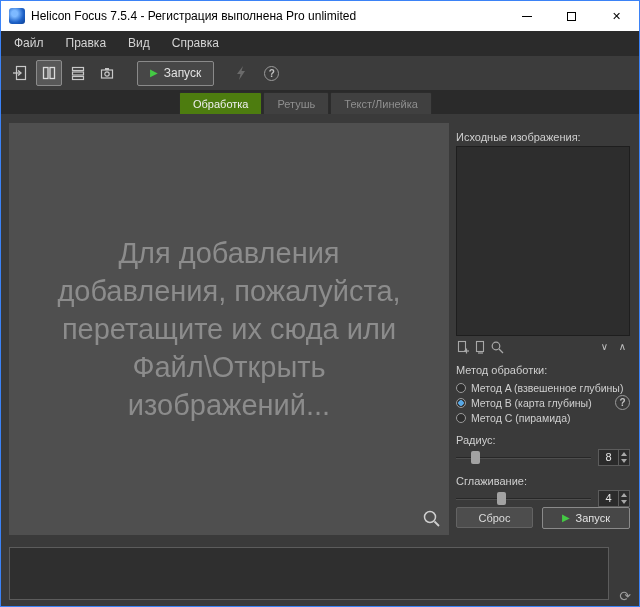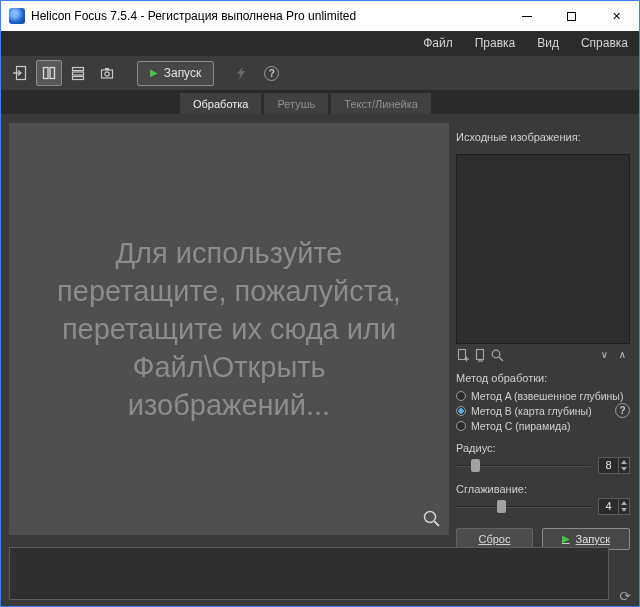--- a/index.html
+++ b/index.html
@@ -11,50 +11,50 @@
   .app-icon { width:16px; height:16px; margin:0 6px 0 8px; border-radius:3px;
               background:radial-gradient(circle at 35% 35%, #7db9ff 0 3px, #1e62c8 60%, #0b3f93); }
   .win-title { font-size:12px; color:#000; }
   .win-controls { margin-left:auto; display:flex; height:30px; }
   .win-btn { width:45px; height:30px; display:flex; align-items:center; justify-content:center; color:#000; }
   .glyph-min { width:10px; height:1px; background:#000; display:block; }
   .glyph-max { width:9px; height:9px; border:1px solid #000; display:block; }
   .glyph-close { font-size:11px; line-height:1; }
 
   
-  .menubar { position:absolute; top:30px; left:0; right:0; height:25px; background:#2b2b2b; display:flex; align-items:center; padding-left:2px;justify-content:flex-end; }
+  .menubar { position:absolute; top:30px; left:0; right:0; height:25px; background:#2b2b2b; display:flex; align-items:center; padding-left:2px; }
   .menu-item { padding:0 11px; font-size:12px; color:#d4d4d4; line-height:25px; }
 
   
   .toolbar { position:absolute; top:55px; left:0; right:0; height:34px; background:#3c3c3c; display:flex; align-items:center; padding-left:6px; }
   .tool-btn { width:26px; height:26px; display:flex; align-items:center; justify-content:center; border-radius:2px; margin-right:3px; border:1px solid transparent; }
   .tool-btn.pressed { background:#585858; border:1px solid #8c8c8c; }
   .run-btn { height:25px; display:flex; align-items:center; gap:6px; padding:0 12px; margin-left:14px;
              background:#474747; border:1px solid #8a8a8a; border-radius:2px; color:#e2e2e2; font-size:12px; }
   .play-glyph { color:#44c944; font-size:10px; line-height:1; }
   .muted-icon { margin-left:20px; display:flex; align-items:center; }
   .help-circle { width:15px; height:15px; border:1px solid #9a9a9a; border-radius:50%; color:#c2c2c2;
                  font-size:10px; font-weight:bold; display:flex; align-items:center; justify-content:center; margin-left:16px; }
 
   
   .tabrow { position:absolute; top:89px; left:0; right:0; height:24px; background:#2a2a2a; display:flex; align-items:flex-end; padding-left:178px; }
   .tab { height:22px; line-height:22px; padding:0 13px; font-size:11px; color:#8f8f8f; background:#404040; border:1px solid #2c2c2c; border-bottom:none; margin-right:1px; border-radius:2px 2px 0 0; }
-  .tab.active { background:#404040; color:#efefef; }
+  .tab.active { background:#4d7c0f; color:#efefef; }
 
   
   .main { position:absolute; top:113px; left:0; right:0; bottom:0; background:#3a3a3a; }
 
   .dropzone { position:absolute; left:8px; top:9px; width:440px; height:412px; background:#4f4f4f;
               display:flex; flex-direction:column; align-items:center; justify-content:center; }
   .drop-line { font-size:29px; line-height:38px; color:#8c8c8c; text-align:center; }
   .zoom-icon { position:absolute; right:7px; bottom:6px; }
 
   
   .rightpanel { position:absolute; left:455px; right:9px; top:9px; font-size:11px; color:#cfcfcf; }
-  .src-title { margin:8px 0 11px 0; }
+  .src-title { margin:8px 0 3px 0; }
   .src-list { height:190px; background:#2d2d2d; border:1px solid #1e1e1e; }
   .list-tools { height:18px; display:flex; align-items:center; gap:3px; margin-top:2px; }
   .list-tools .spacer { flex:1; }
   .chev { width:15px; text-align:center; color:#c0c0c0; font-size:10px; line-height:14px; }
 
   .method-title { margin:8px 0 5px 0; }
   .method-rows { position:relative; }
   .method-row { display:flex; align-items:center; gap:5px; height:14px; margin-bottom:1px; }
   .radio { width:10px; height:10px; border-radius:50%; border:1px solid #9b9b9b; background:#2d2d2d; flex:0 0 auto; }
   .radio.sel { background:radial-gradient(circle, #58a8e6 0 2.5px, #2d2d2d 3px); }
@@ -65,21 +65,21 @@
   .param-row { display:flex; align-items:center; gap:7px; margin-top:3px; }
   .slider { flex:1; height:13px; position:relative; }
   .slider .track { position:absolute; left:0; right:0; top:6px; height:2px; background:#272727; border-bottom:1px solid #4e4e4e; }
   .slider .handle { position:absolute; top:0; width:9px; height:13px; background:#a2a2a2; border-radius:2px; }
   .spin { width:32px; height:17px; background:#2b2b2b; border:1px solid #5c5c5c; display:flex; }
   .spin-val { flex:1; text-align:center; font-size:11px; line-height:15px; color:#e6e6e6; }
   .spin-arrows { width:11px; border-left:1px solid #5c5c5c; display:flex; flex-direction:column; align-items:center; justify-content:center; gap:3px; }
   .tri-up { width:0; height:0; border-left:3px solid transparent; border-right:3px solid transparent; border-bottom:4px solid #a8a8a8; }
   .tri-down { width:0; height:0; border-left:3px solid transparent; border-right:3px solid transparent; border-top:4px solid #a8a8a8; }
 
-  .actions-row { margin-top:13px; display:flex; gap:9px;text-decoration:underline; }
+  .actions-row { display:flex; gap:9px; }
   .btn-reset { flex:1; height:21px; background:#4d4d4d; border:1px solid #636363; border-radius:2px; color:#dcdcdc; font-size:11px;
                display:flex; align-items:center; justify-content:center; }
   .btn-run { flex:1.15; height:22px; background:#474747; border:1px solid #8a8a8a; border-radius:2px; color:#e2e2e2; font-size:11px;
              display:flex; align-items:center; justify-content:center; gap:6px; }
 
   
   .logarea { position:absolute; left:8px; top:546px; width:600px; height:53px; background:#2f2f2f; border:1px solid #5c5c5c; }
   .corner-refresh { position:absolute; right:8px; bottom:2px; color:#9c9c9c; font-size:14px; }
 
   svg { display:block; }
@@ -156,22 +156,22 @@
 
   <div class="tabrow">
     <span class="tab active">Обработка</span>
     <span class="tab">Ретушь</span>
     <span class="tab">Текст/Линейка</span>
   </div>
 
   <div class="main">
 
     <div class="dropzone">
-      <div class="drop-line">Для используйте</div>
-      <div class="drop-line">перетащите, пожалуйста,</div>
+      <div class="drop-line">Для добавления</div>
+      <div class="drop-line">добавления, пожалуйста,</div>
       <div class="drop-line">перетащите их сюда или</div>
       <div class="drop-line">Файл\Открыть</div>
       <div class="drop-line">изображений...</div>
       <span class="zoom-icon">
         <svg width="20" height="20">
           <circle cx="8" cy="8" r="5.5" fill="none" stroke="#cfcfcf" stroke-width="1.5"></circle>
           <line x1="12.5" y1="12.5" x2="17" y2="17" stroke="#cfcfcf" stroke-width="1.8"></line>
         </svg>
       </span>
     </div>

